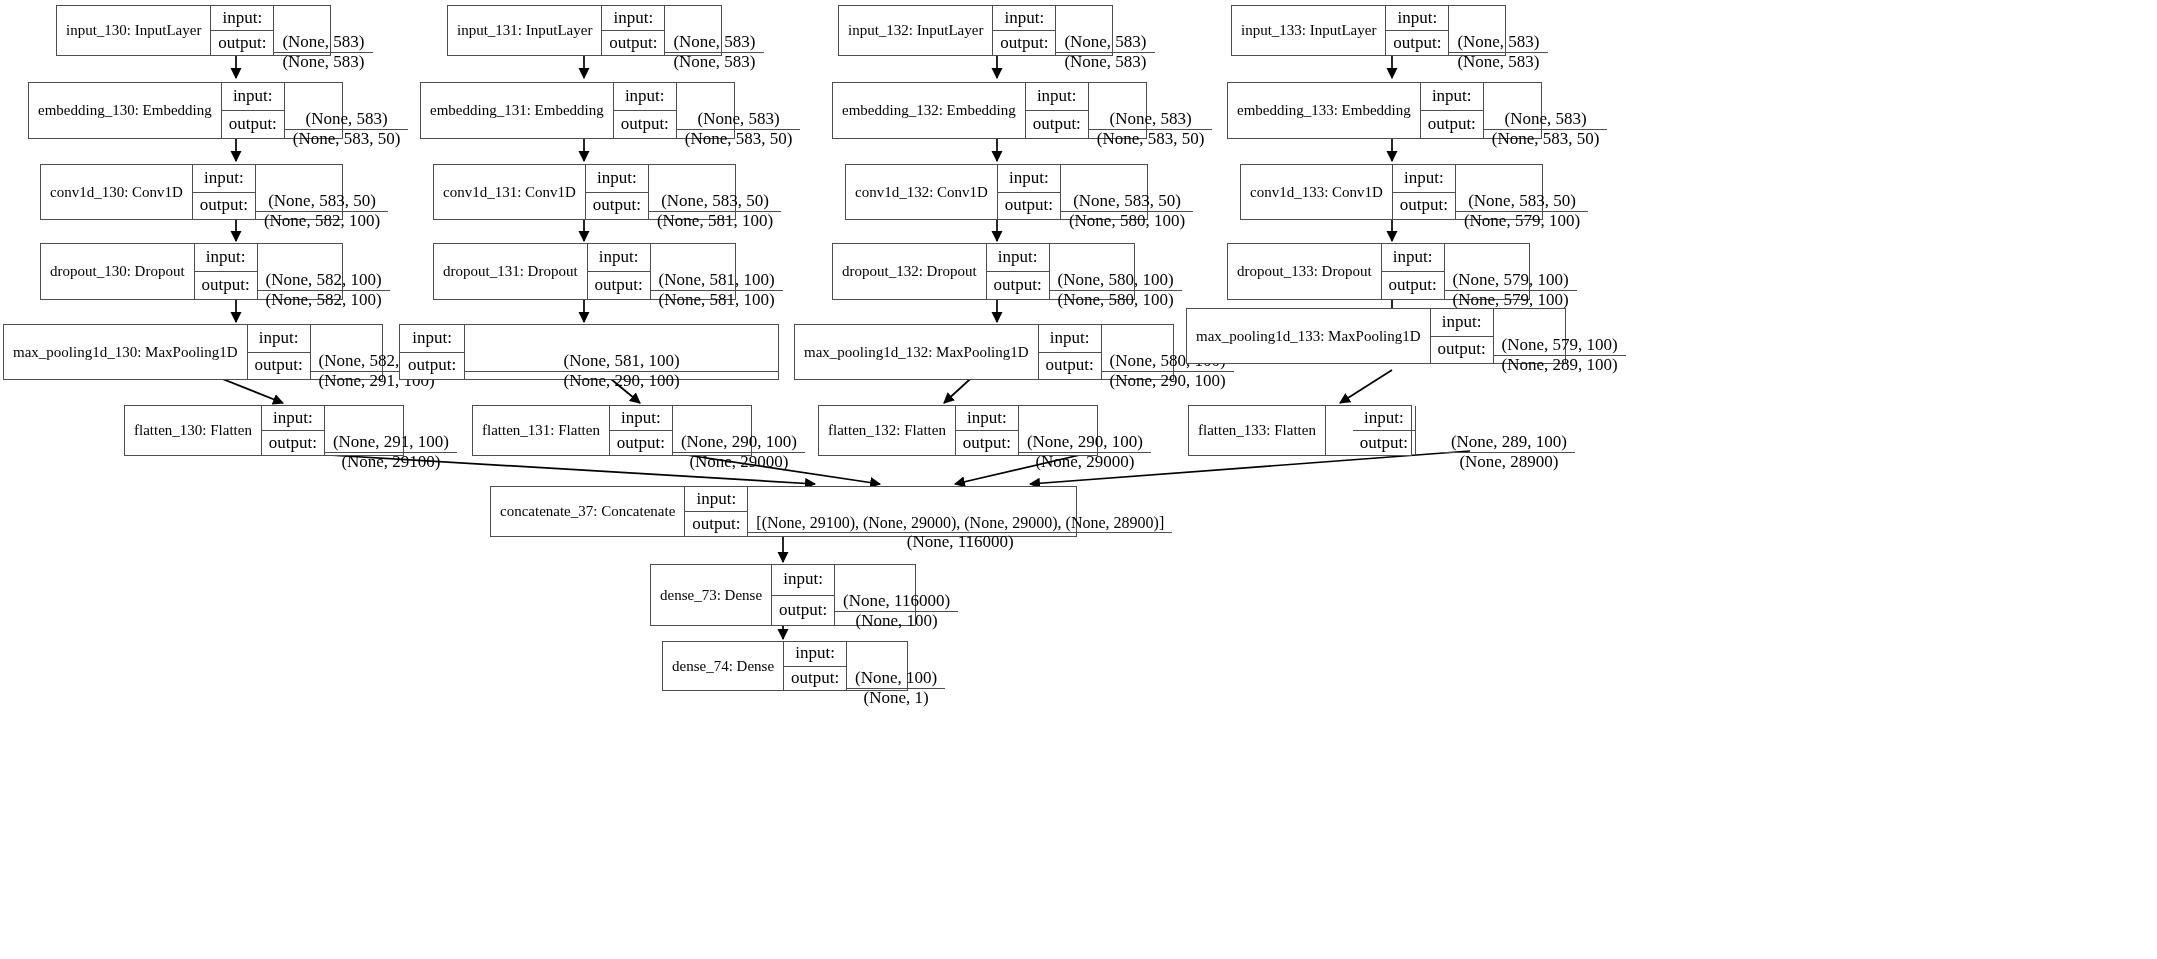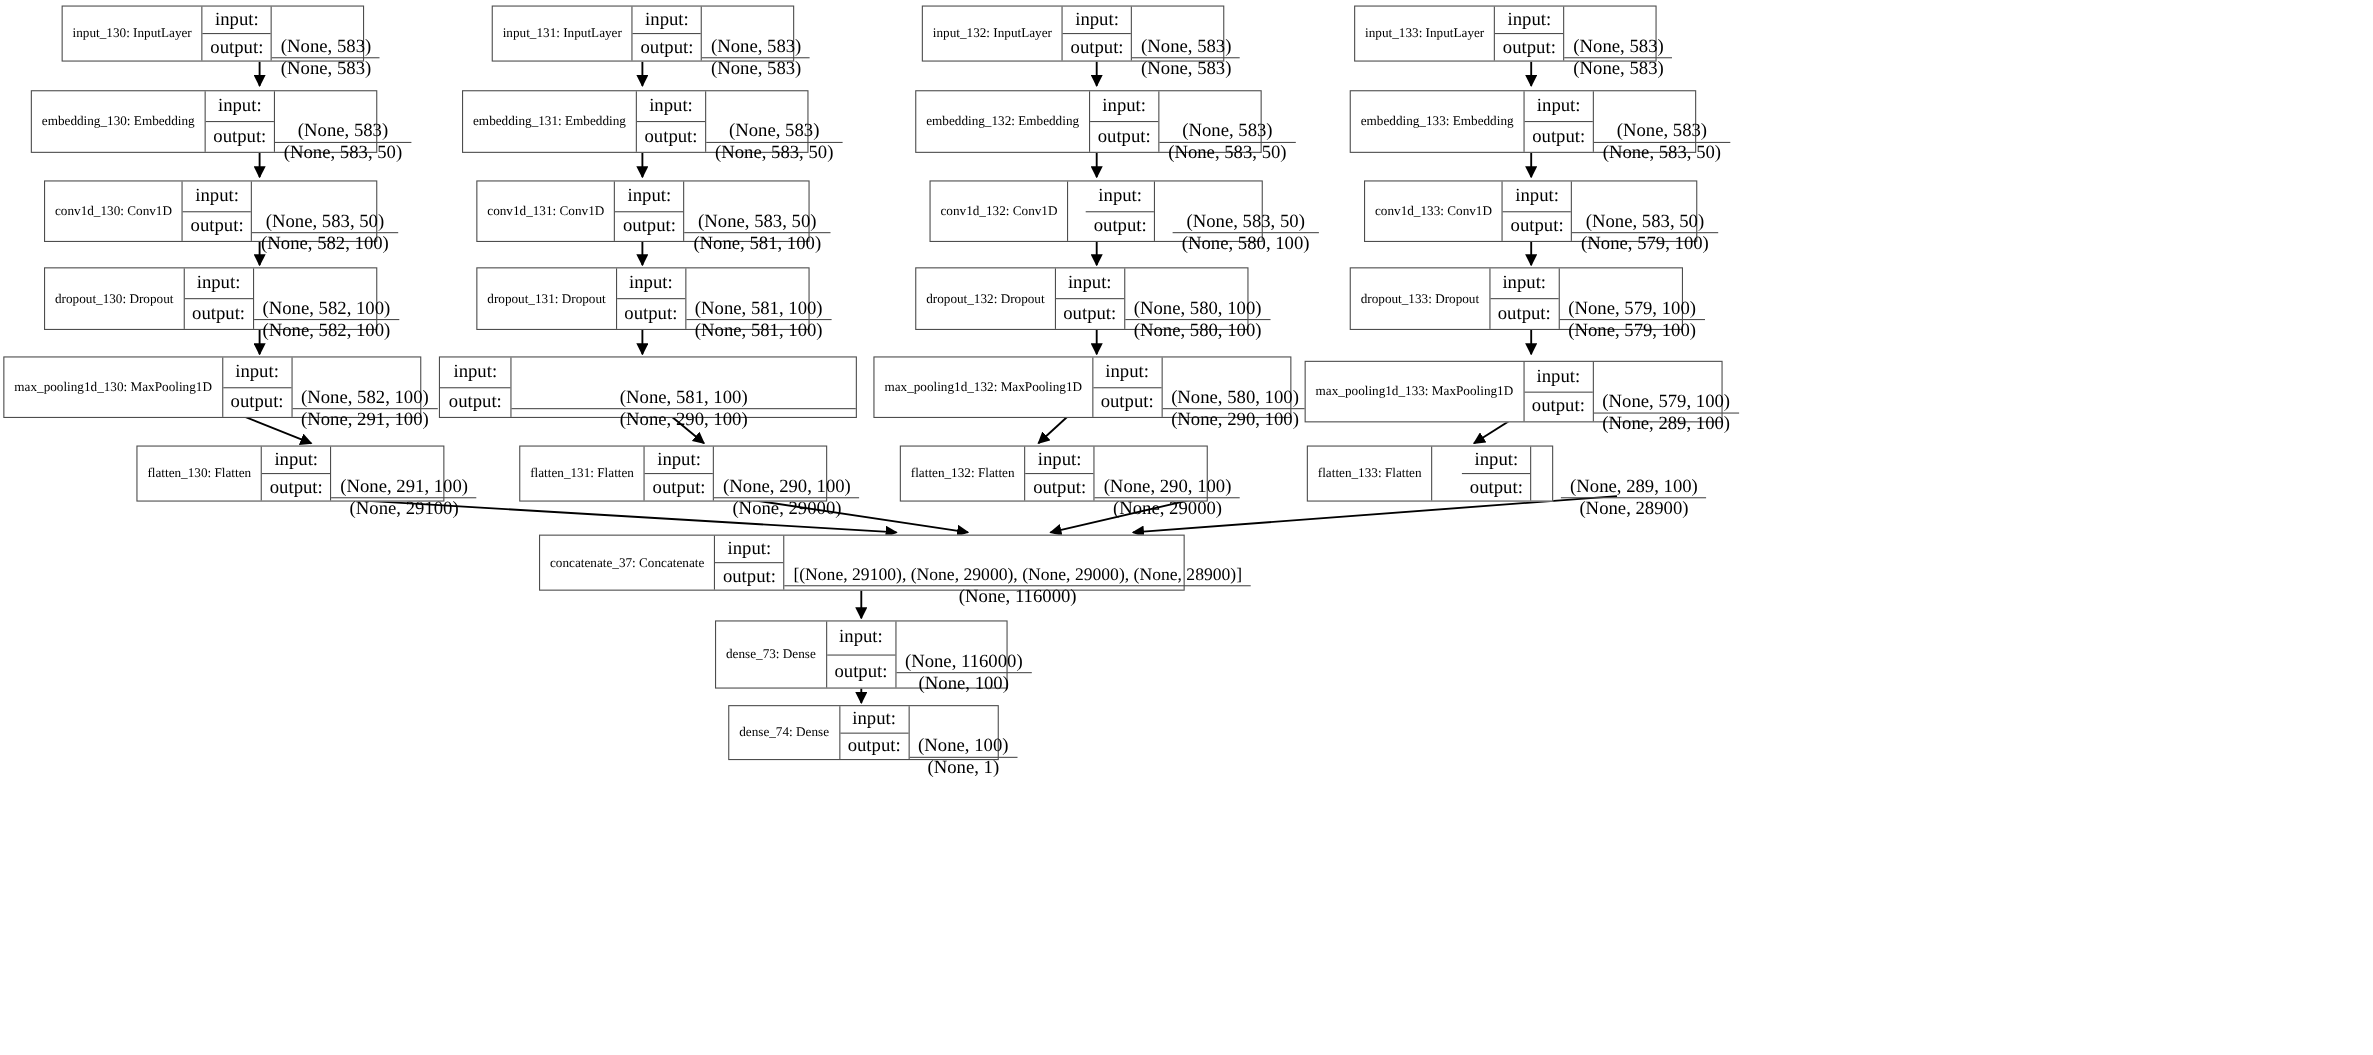--- a/index.html
+++ b/index.html
@@ -26,21 +26,21 @@
     align-items: stretch;
     z-index: 3;
   }
   .node .namecell {
     display: flex;
     align-items: center;
     justify-content: center;
     padding: 0 9px;
     border-right: 1.6px solid #4d4d4d;
     white-space: nowrap;
-    font-size: 12px;
+    font-size: 15px;
     color: #000;
     line-height: 1.1;
   }
   .node .iocol {
     display: flex;
     flex-direction: column;
     border-right: 1.6px solid #4d4d4d;
   }
   .node .iocol.last { border-right: none; margin-top: 27px; }
   .node .iocell {
@@ -228,21 +228,21 @@
     <div class="iocol labelcol">
       <div class="iocell top">input:</div>
       <div class="iocell">output:</div>
     </div>
     <div class="iocol last" style="flex:1 1 auto;">
       <div class="iocell top">(None, 583, 50)</div>
       <div class="iocell">(None, 581, 100)</div>
     </div>
   </div>
 
-  <div class="node" style="left:845px; top:164px; width:303px; height:56px;gap:16px;">
+  <div class="node" style="left:845px; top:164px; width:303px; height:56px;">
     <div class="namecell">conv1d_132: Conv1D</div>
     <div class="iocol labelcol">
       <div class="iocell top">input:</div>
       <div class="iocell">output:</div>
     </div>
     <div class="iocol last" style="flex:1 1 auto;">
       <div class="iocell top">(None, 583, 50)</div>
       <div class="iocell">(None, 580, 100)</div>
     </div>
   </div>
@@ -335,21 +335,21 @@
     <div class="iocol labelcol">
       <div class="iocell top">input:</div>
       <div class="iocell">output:</div>
     </div>
     <div class="iocol last" style="flex:1 1 auto;">
       <div class="iocell top">(None, 580, 100)</div>
       <div class="iocell">(None, 290, 100)</div>
     </div>
   </div>
 
-  <div class="node" style="left:1186px; top:328px; width:380px; height:56px;">
+  <div class="node" style="left:1186px; top:308px; width:380px; height:56px;">
     <div class="namecell">max_pooling1d_133: MaxPooling1D</div>
     <div class="iocol labelcol">
       <div class="iocell top">input:</div>
       <div class="iocell">output:</div>
     </div>
     <div class="iocol last" style="flex:1 1 auto;">
       <div class="iocell top">(None, 579, 100)</div>
       <div class="iocell">(None, 289, 100)</div>
     </div>
   </div>

